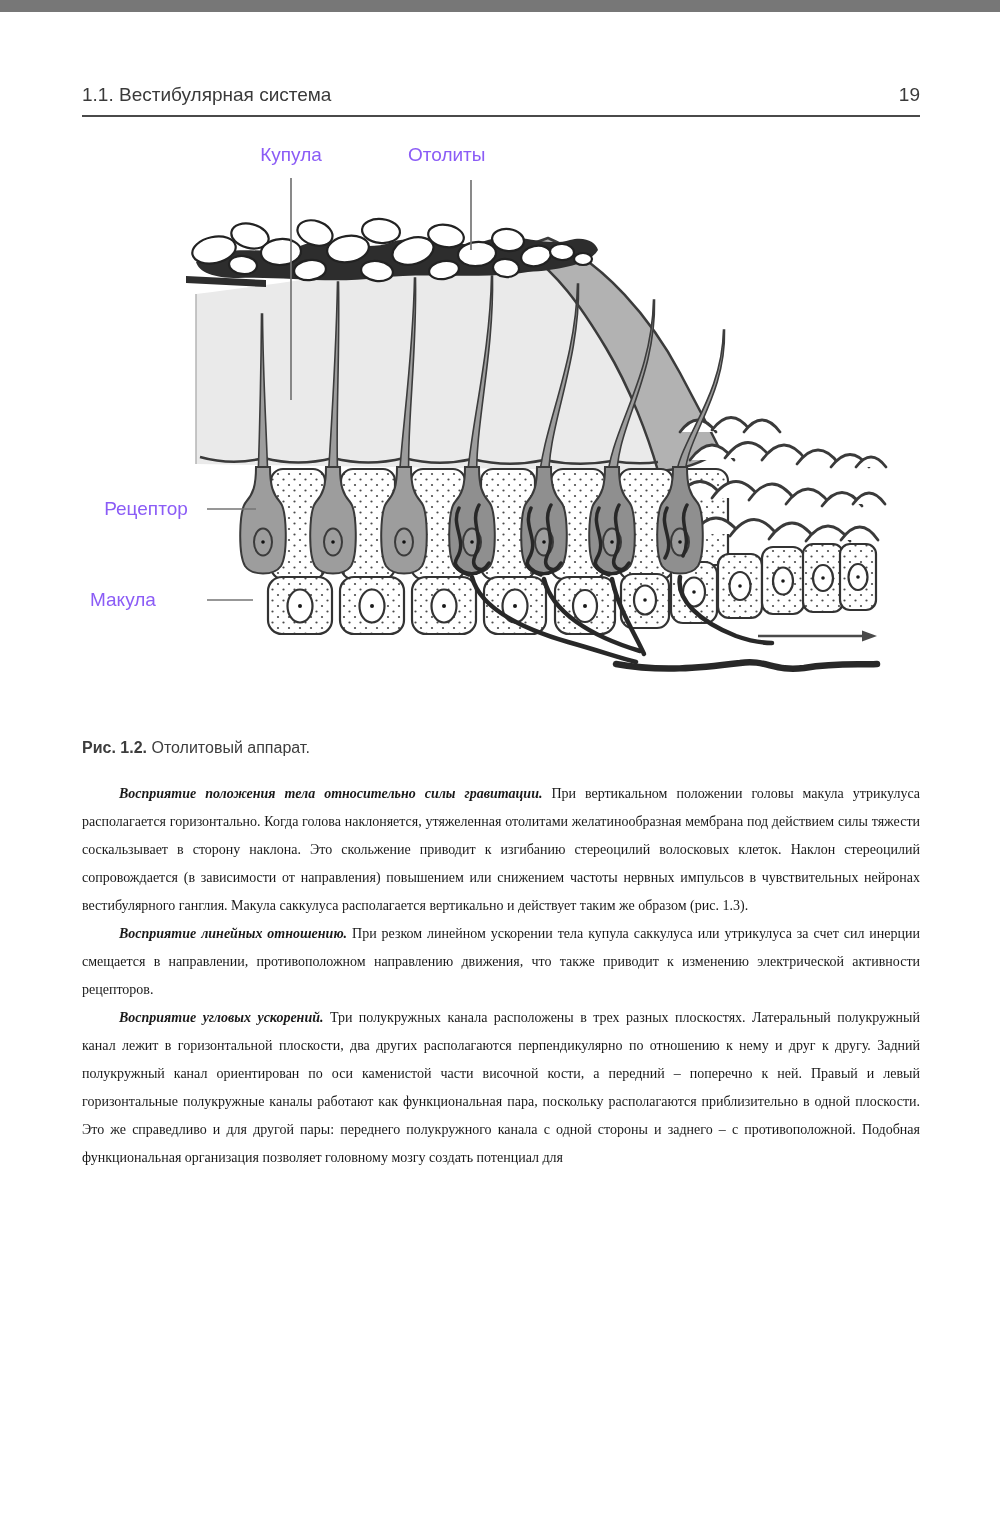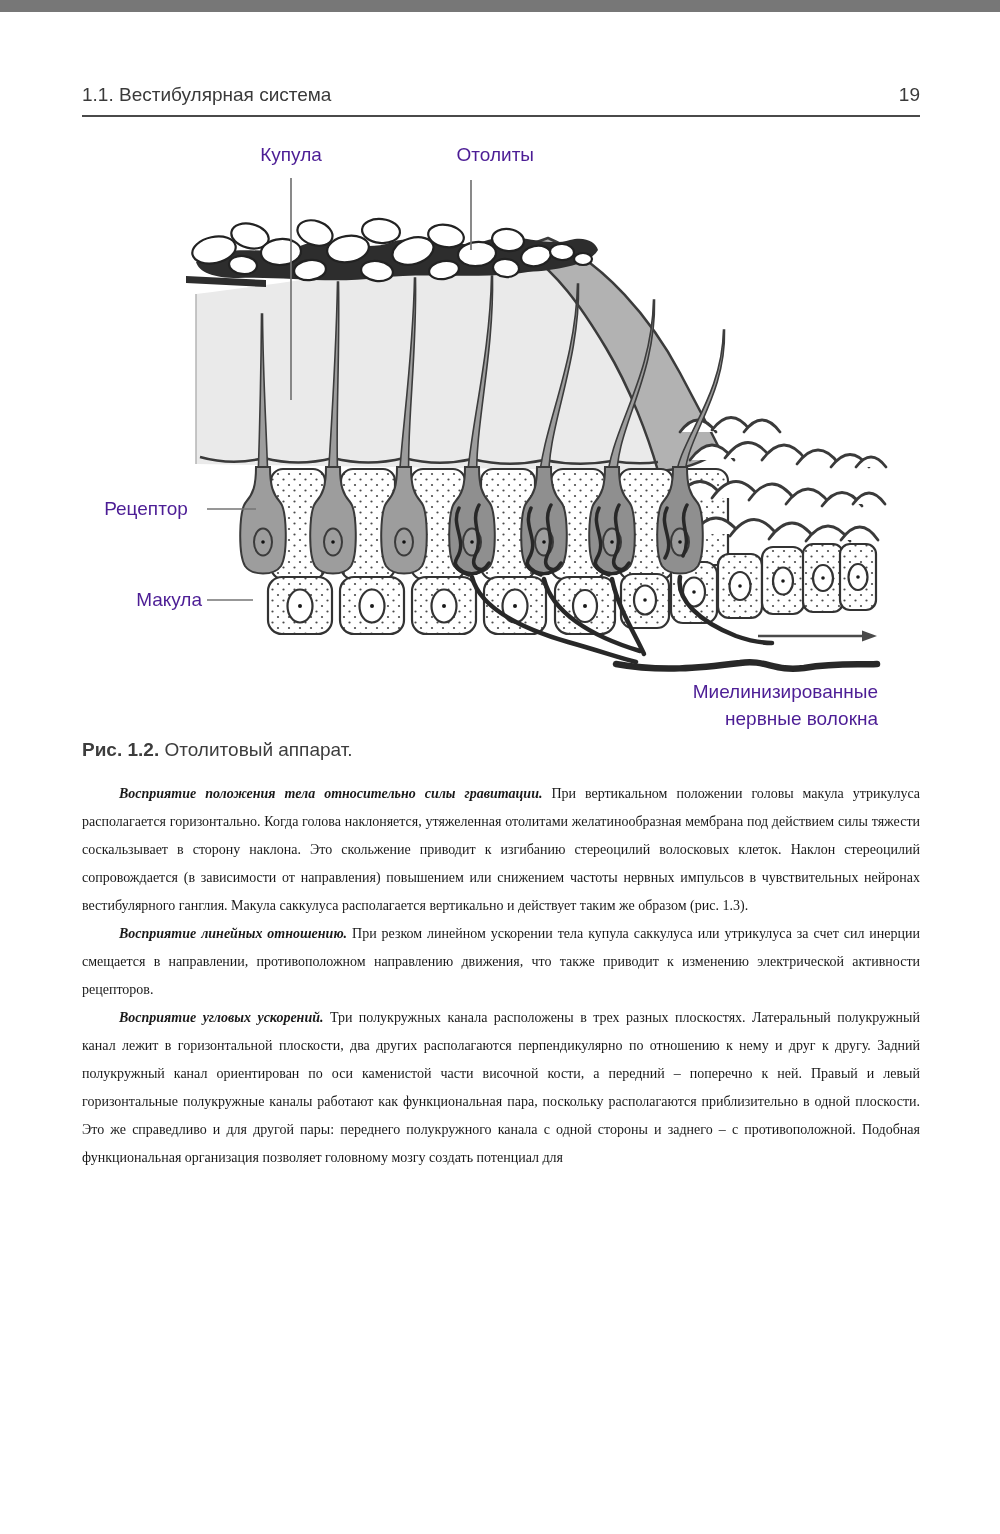--- a/index.html
+++ b/index.html
@@ -8,29 +8,29 @@
   
   #hdr{position:absolute;left:82px;top:72px;width:838px;height:26px;
        font-family:"Liberation Sans",sans-serif;font-size:19px;color:#3a3a3a;}
   #hdr .sec{position:absolute;left:0;top:0;}
   #hdr .pnum{position:absolute;right:0;top:0;}
   #hrule{position:absolute;left:82px;top:103px;width:838px;height:2px;background:#4a4a4a;}
   
   #fig{position:absolute;left:0;top:118px;width:1000px;height:620px;}
   #fig svg{position:absolute;left:0;top:0;}
   .figlab{position:absolute;font-family:"Liberation Sans",sans-serif;font-size:19px;
-          color:#4c1d95;line-height:22px;}
+          color:#8b5cf6;line-height:22px;}
   #lab-cupula{left:230px;top:14px;width:122px;text-align:center;}
-  #lab-otoliths{left:408px;top:14px;width:126px;text-align:right;}
+  #lab-otoliths{left:408px;top:14px;width:126px;text-align:left;}
   #lab-receptor{left:90px;top:368px;width:112px;text-align:center;}
-  #lab-macula{left:90px;top:459px;width:112px;text-align:right;}
+  #lab-macula{left:90px;top:459px;width:112px;}
   #lab-nerve{left:560px;top:548px;width:318px;text-align:right;line-height:27px;}
   
   #cap{position:absolute;left:82px;top:727px;width:838px;
-       font-family:"Liberation Sans",sans-serif;font-size:19px;color:#3d3d3d;}
+       font-family:"Liberation Sans",sans-serif;font-size:16px;color:#3d3d3d;}
   #cap b{font-weight:bold;}
   
   #body{position:absolute;left:82px;top:768px;width:838px;color:#191919;}
   #body p{margin:0;font-size:14px;line-height:28px;text-align:justify;text-indent:37px;}
   #body .lead{font-weight:bold;font-style:italic;}
 </style>
 </head>
 <body>
 
 <div id="page">
@@ -242,24 +242,20 @@
       <g>
         <path d="M758,506 L862,506" stroke="#4a4a4a" stroke-width="2.4" fill="none"></path>
         <path d="M862,500.5 L877,506 L862,511.5 Z" fill="#4a4a4a"></path>
       </g>
     </svg>
 
     <div class="figlab" id="lab-cupula">Купула</div>
     <div class="figlab" id="lab-otoliths">Отолиты</div>
     <div class="figlab" id="lab-receptor">Рецептор</div>
     <div class="figlab" id="lab-macula">Макула</div>
-    <div class="figlab" id="lab-nerve">
-      <div>Миелинизированные</div>
-      <div>нервные волокна</div>
-    </div>
   </div>
 
   <div id="cap">
     <b>Рис. 1.2.</b>
     <span>Отолитовый аппарат.</span>
   </div>
 
   <div id="body">
     <p><span class="lead">Восприятие положения тела относительно силы гравитации.</span> <span>При вертикальном положении головы макула утрикулуса располагается горизонтально. Когда голова наклоняется, утяжеленная отолитами желатинообразная мембрана под действием силы тяжести соскальзывает в сторону наклона. Это скольжение приводит к изгибанию стереоцилий волосковых клеток. Наклон стереоцилий сопровождается (в зависимости от направления) повышением или снижением частоты нервных импульсов в чувствительных нейронах вестибулярного ганглия. Макула саккулуса располагается вертикально и действует таким же образом (рис. 1.3).</span></p>
     <p><span class="lead">Восприятие линейных отношению.</span> <span>При резком линейном ускорении тела купула саккулуса или утрикулуса за счет сил инерции смещается в направлении, противоположном направлению движения, что также приводит к изменению электрической активности рецепторов.</span></p>

